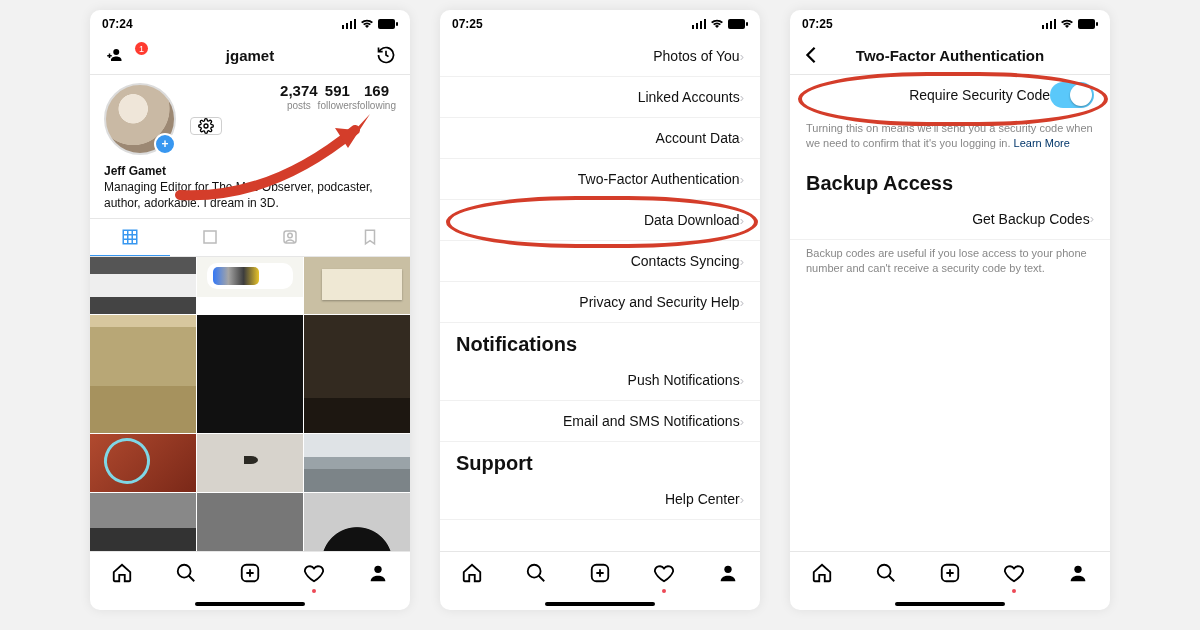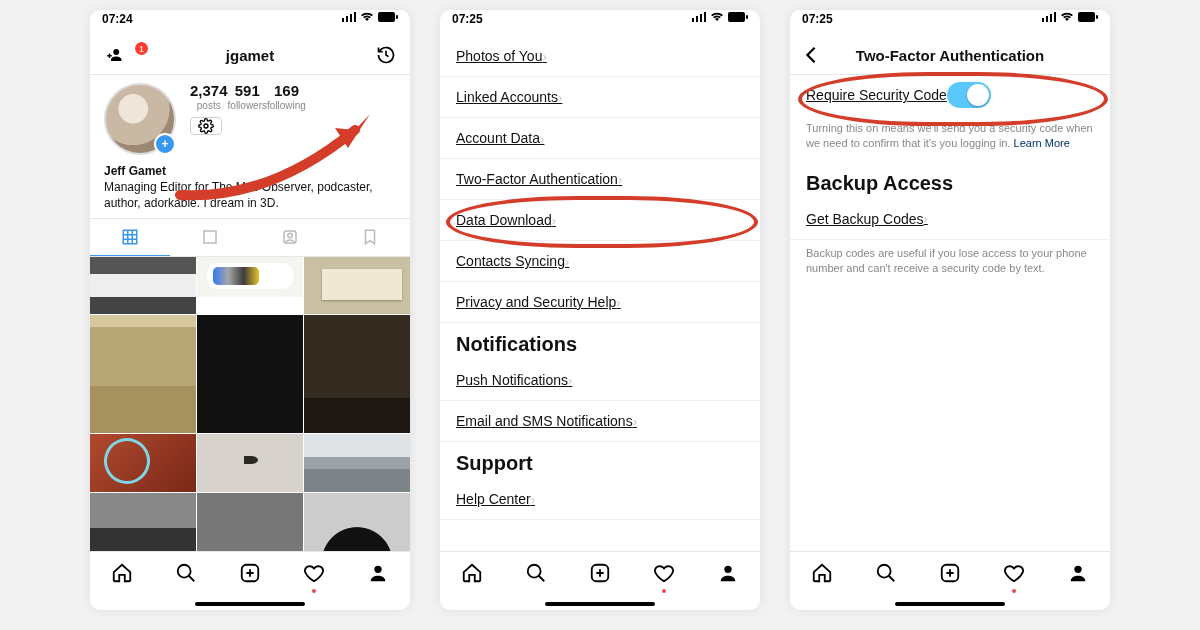--- a/index.html
+++ b/index.html
@@ -22,21 +22,21 @@
   }
   .stage{display:flex;gap:30px;padding:10px 50px;justify-content:center;}
   .phone{
     width:320px;height:600px;background:#fff;
     border-radius:10px;box-shadow:0 0 12px rgba(0,0,0,.08);
     display:flex;flex-direction:column;position:relative;overflow:hidden;
     font-size:13px;
   }
   
   .statusbar{
-    height:24px;padding:2px 12px 0;display:flex;justify-content:space-between;align-items:flex-start;
+    height:24px;padding:2px 12px 0;display:flex;justify-content:space-between;align-items:center;
     font-weight:600;color:var(--ios-status);font-size:12px;
   }
   .statusbar .right{display:flex;gap:4px;align-items:center;}
   .statusbar svg{display:block;}
   
   .nav{
     height:38px;border-bottom:1px solid var(--divider);
     display:flex;align-items:center;justify-content:space-between;padding:0 14px;position:relative;
   }
   .nav .title{position:absolute;left:0;right:0;text-align:center;font-weight:700;font-size:15px;pointer-events:none;}
@@ -51,21 +51,21 @@
   .avatar{
     width:68px;height:68px;border-radius:50%;
     background:radial-gradient(circle at 40% 35%, #efe6d9 0 24%, #c9b9a4 25% 60%, #9c8873 61% 100%);
     position:relative;border:2px solid #dcdcdc;
   }
   .avatar .add{
     position:absolute;bottom:-2px;right:-2px;width:18px;height:18px;border-radius:50%;
     background:#3897f0;border:2px solid #fff;display:flex;align-items:center;justify-content:center;color:#fff;font-weight:700;font-size:12px;
   }
   .stats{flex:1;}
-  .stats-row{display:flex;justify-content:flex-start;margin-bottom:6px;}
+  .stats-row{display:flex;justify-content:flex-end;margin-bottom:6px;}
   .stat{display:flex;flex-direction:column;align-items:center;line-height:1.1;}
   .stat .num{font-weight:700;font-size:15px;}
   .stat .lbl{font-size:10px;color:var(--muted);}
   .edit-row{display:flex;gap:6px;}
   .edit-btn{
     flex:1;border:1px solid #cfcfcf;border-radius:4px;height:26px;display:flex;align-items:center;justify-content:center;
     font-weight:600;font-size:12px;
   }
   .gear-btn{width:30px;border:1px solid #cfcfcf;border-radius:4px;display:flex;align-items:center;justify-content:center;}
   .bio{padding:0 14px 6px;line-height:1.35;font-size:12px;}
@@ -98,22 +98,22 @@
   
   .tabbar{
     height:44px;border-top:1px solid var(--divider);display:flex;justify-content:space-around;align-items:center;padding-bottom:4px;
   }
   .tabbar .tbtn{position:relative;}
   .tabbar .dot{width:4px;height:4px;background:#ed4956;border-radius:50%;position:absolute;left:50%;transform:translateX(-50%);bottom:-6px;}
   .homebar{height:4px;width:110px;background:#000;border-radius:3px;margin:2px auto 4px;}
   
   .screen-body{flex:1;overflow:hidden;}
   .row{
-    display:flex;align-items:center;justify-content:flex-start;
-    height:40px;padding:0 16px;border-bottom:1px solid #f0f0f0;text-decoration:underline;
+    display:flex;align-items:center;justify-content:flex-end;
+    height:40px;padding:0 16px;border-bottom:1px solid #f0f0f0;
   }
   .row .label{font-size:14px;}
   .row .chev{color:#c7c7cc;}
   .section{font-weight:700;font-size:20px;padding:10px 16px 4px;}
   .note{font-size:11px;color:var(--muted);padding:6px 16px 10px;line-height:1.4;}
   .note a{color:var(--link);text-decoration:none;}
   
   .toggle{width:44px;height:26px;border-radius:13px;background:var(--toggle-on);position:relative;}
   .toggle::after{content:"";position:absolute;right:2px;top:2px;width:22px;height:22px;border-radius:50%;background:#fff;box-shadow:0 1px 2px rgba(0,0,0,.3);}
   

